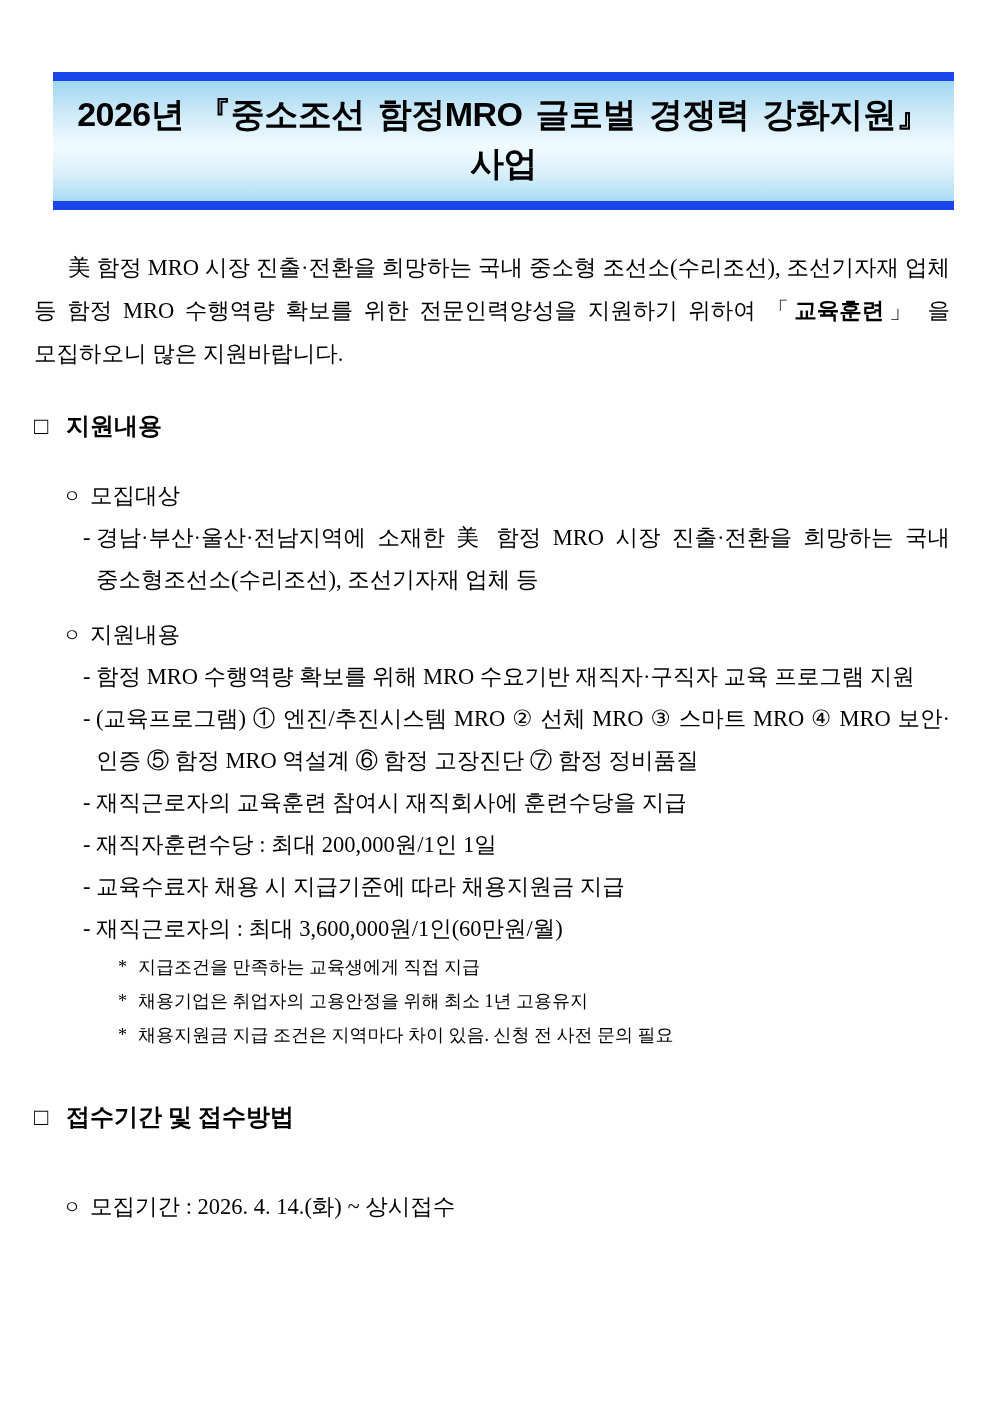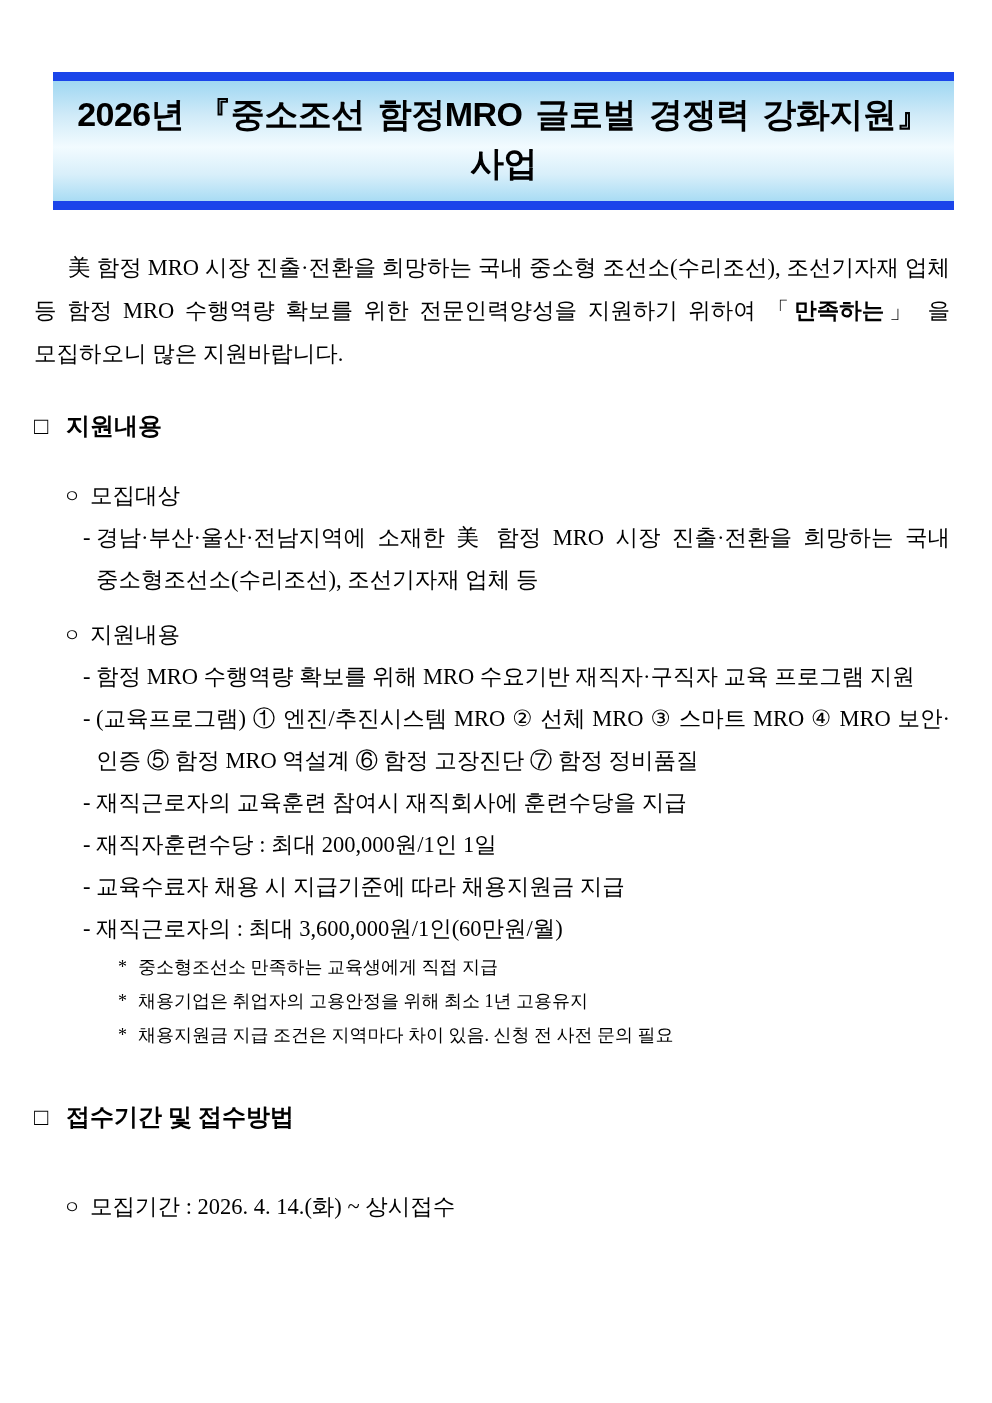--- a/index.html
+++ b/index.html
@@ -85,21 +85,21 @@
 </style>
 </head>
 <body>
 
 <div class="page">
 
   <div class="title-box">
     <div>2026년 『중소조선 함정MRO 글로벌 경쟁력 강화지원』 사업</div>
   </div>
 
-  <p class="intro"><span>美 함정 MRO 시장 진출·전환을 희망하는 국내 중소형 조선소(수리조선), 조선기자재 업체 등 함정 MRO 수행역량 확보를 위한 전문인력양성을 지원하기 위하여 「</span><b>만족하는</b><span>」 을 모집하오니 많은 지원바랍니다.</span></p>
+  <p class="intro"><span>美 함정 MRO 시장 진출·전환을 희망하는 국내 중소형 조선소(수리조선), 조선기자재 업체 등 함정 MRO 수행역량 확보를 위한 전문인력양성을 지원하기 위하여 「</span><b>교육훈련</b><span>」 을 모집하오니 많은 지원바랍니다.</span></p>
 
   <div class="sec">
     <span class="bullet">□</span>
     <span>지원내용</span>
   </div>
 
   <div class="sub sub-gap1">
     <span class="bullet">ㅇ</span>
     <span>모집대상</span>
   </div>
@@ -134,21 +134,21 @@
     <span class="bullet">-</span>
     <span class="txt">교육수료자 채용 시 지급기준에 따라 채용지원금 지급</span>
   </div>
   <div class="item">
     <span class="bullet">-</span>
     <span class="txt">재직근로자의 : 최대 3,600,000원/1인(60만원/월)</span>
   </div>
 
   <div class="note">
     <span class="bullet">*</span>
-    <span class="txt">중소형조선소 만족하는 교육생에게 직접 지급</span>
+    <span class="txt">지급조건을 만족하는 교육생에게 직접 지급</span>
   </div>
   <div class="note">
     <span class="bullet">*</span>
     <span class="txt">채용기업은 취업자의 고용안정을 위해 최소 1년 고용유지</span>
   </div>
   <div class="note">
     <span class="bullet">*</span>
     <span class="txt">채용지원금 지급 조건은 지역마다 차이 있음. 신청 전 사전 문의 필요</span>
   </div>
 

